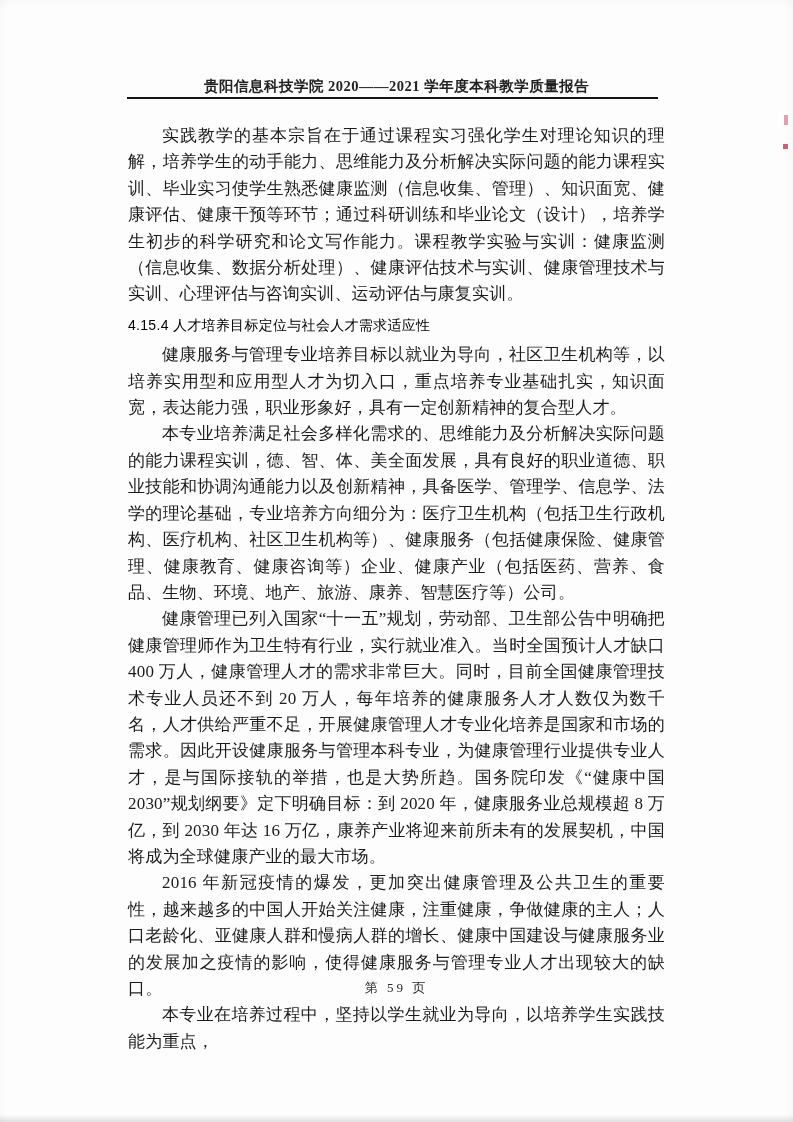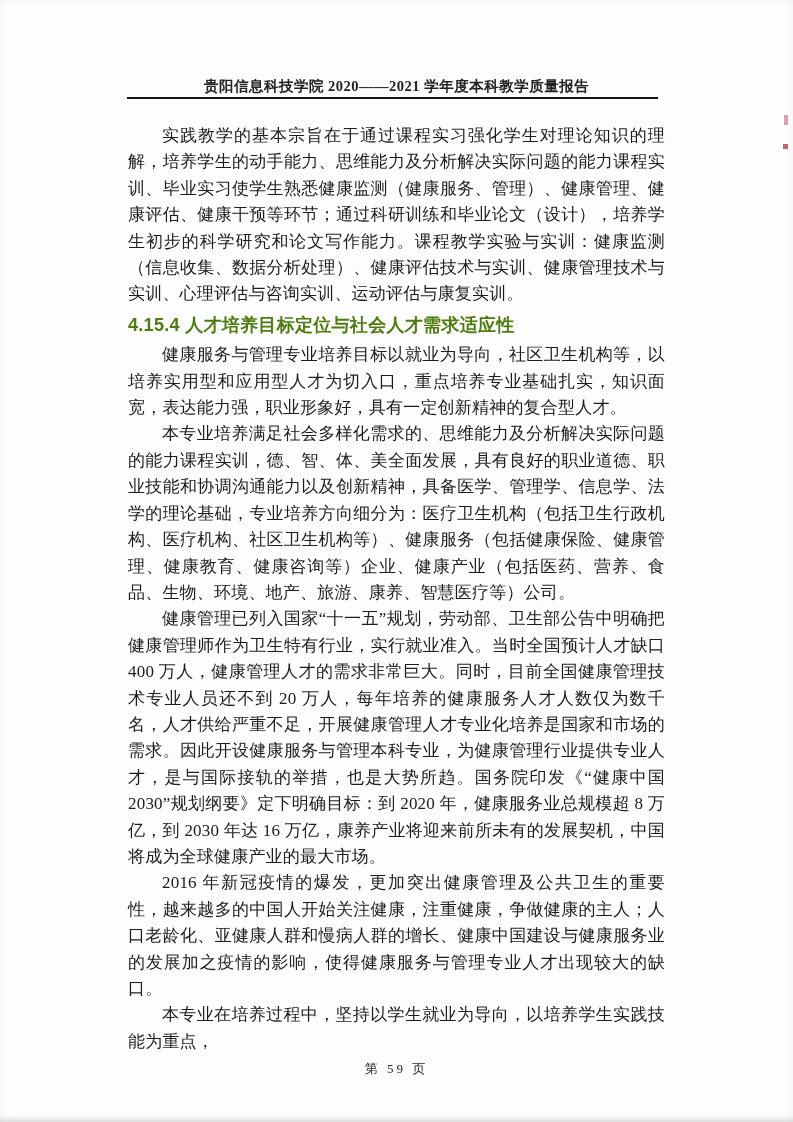--- a/index.html
+++ b/index.html
@@ -46,30 +46,30 @@
     text-align: justify;
   }
   .para {
     margin: 0;
     text-indent: 2em;
     letter-spacing: 0.2px;
   }
   .heading {
     margin: 4px 0 4px 0;
     font-family: "Liberation Sans", "DejaVu Sans", sans-serif;
-    font-size: 18px;
-    font-weight: bold;
-    color: #4d7c0f;
+    font-size: 14px;
+    font-weight: normal;
+    color: #000000;
     text-align: left;
     letter-spacing: 0.3px;
   }
   
   .footer {
     position: absolute;
-    top: 1060px;
+    top: 979px;
     left: 0;
     width: 100%;
     text-align: center;
     font-size: 13px;
     color: #2a2a2a;
     letter-spacing: 3px;
   }
   
   .scan-mark-1 {
     position: absolute;
@@ -102,21 +102,21 @@
 </head>
 <body>
 
 <div class="page">
 
   <div class="header-title">贵阳信息科技学院 2020——2021 学年度本科教学质量报告</div>
 
   <div class="header-rule"></div>
 
   <div class="body-col">
-    <p class="para">实践教学的基本宗旨在于通过课程实习强化学生对理论知识的理解，培养学生的动手能力、思维能力及分析解决实际问题的能力课程实训、毕业实习使学生熟悉健康监测（健康服务、管理）、健康管理、健康评估、健康干预等环节；通过科研训练和毕业论文（设计），培养学生初步的科学研究和论文写作能力。课程教学实验与实训：健康监测（信息收集、数据分析处理）、健康评估技术与实训、健康管理技术与实训、心理评估与咨询实训、运动评估与康复实训。</p>
+    <p class="para">实践教学的基本宗旨在于通过课程实习强化学生对理论知识的理解，培养学生的动手能力、思维能力及分析解决实际问题的能力课程实训、毕业实习使学生熟悉健康监测（信息收集、管理）、知识面宽、健康评估、健康干预等环节；通过科研训练和毕业论文（设计），培养学生初步的科学研究和论文写作能力。课程教学实验与实训：健康监测（信息收集、数据分析处理）、健康评估技术与实训、健康管理技术与实训、心理评估与咨询实训、运动评估与康复实训。</p>
     <h3 class="heading">4.15.4 人才培养目标定位与社会人才需求适应性</h3>
     <p class="para">健康服务与管理专业培养目标以就业为导向，社区卫生机构等，以培养实用型和应用型人才为切入口，重点培养专业基础扎实，知识面宽，表达能力强，职业形象好，具有一定创新精神的复合型人才。</p>
     <p class="para">本专业培养满足社会多样化需求的、思维能力及分析解决实际问题的能力课程实训，德、智、体、美全面发展，具有良好的职业道德、职业技能和协调沟通能力以及创新精神，具备医学、管理学、信息学、法学的理论基础，专业培养方向细分为：医疗卫生机构（包括卫生行政机构、医疗机构、社区卫生机构等）、健康服务（包括健康保险、健康管理、健康教育、健康咨询等）企业、健康产业（包括医药、营养、食品、生物、环境、地产、旅游、康养、智慧医疗等）公司。</p>
     <p class="para">健康管理已列入国家“十一五”规划，劳动部、卫生部公告中明确把健康管理师作为卫生特有行业，实行就业准入。当时全国预计人才缺口 400 万人，健康管理人才的需求非常巨大。同时，目前全国健康管理技术专业人员还不到 20 万人，每年培养的健康服务人才人数仅为数千名，人才供给严重不足，开展健康管理人才专业化培养是国家和市场的需求。因此开设健康服务与管理本科专业，为健康管理行业提供专业人才，是与国际接轨的举措，也是大势所趋。国务院印发《“健康中国 2030”规划纲要》定下明确目标：到 2020 年，健康服务业总规模超 8 万亿，到 2030 年达 16 万亿，康养产业将迎来前所未有的发展契机，中国将成为全球健康产业的最大市场。</p>
     <p class="para">2016 年新冠疫情的爆发，更加突出健康管理及公共卫生的重要性，越来越多的中国人开始关注健康，注重健康，争做健康的主人；人口老龄化、亚健康人群和慢病人群的增长、健康中国建设与健康服务业的发展加之疫情的影响，使得健康服务与管理专业人才出现较大的缺口。</p>
     <p class="para">本专业在培养过程中，坚持以学生就业为导向，以培养学生实践技能为重点，</p>
   </div>
 
   <div class="footer">第 59 页</div>
 

